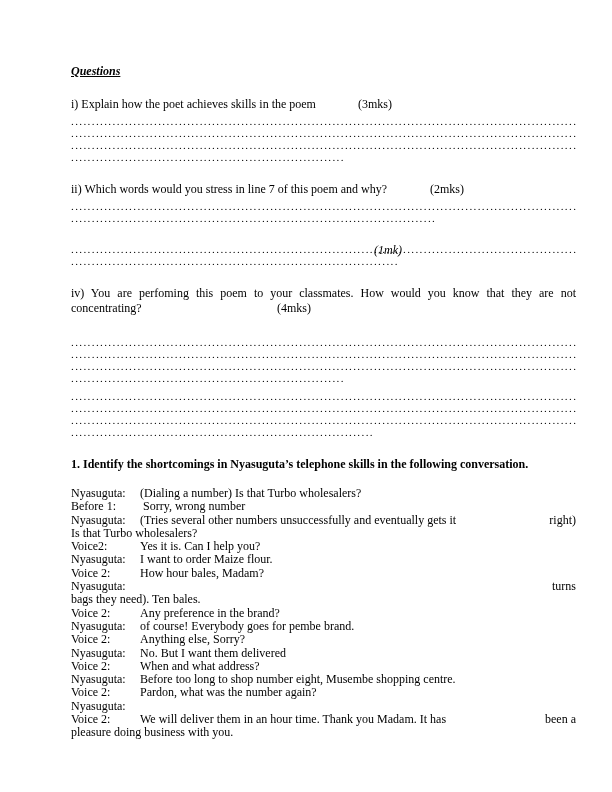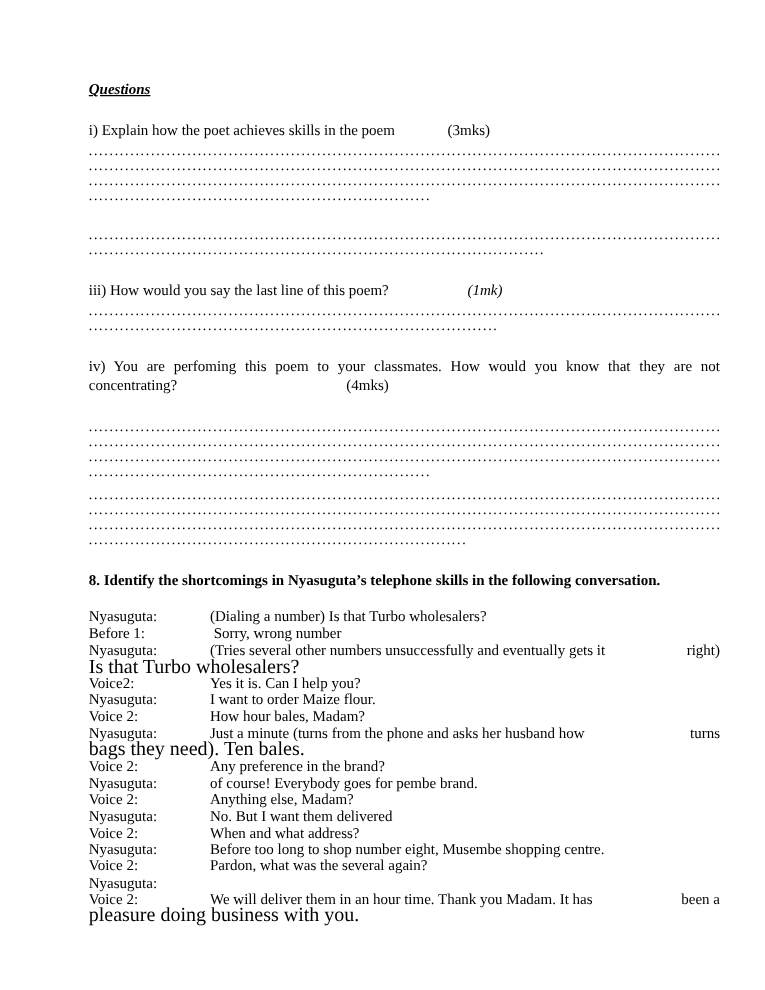--- a/index.html
+++ b/index.html
@@ -34,71 +34,72 @@
     font-size: 11px;
     letter-spacing: 1.4px;
   }
   .section2-heading {
     font-size: 12px;
     font-weight: bold;
     line-height: 15px;
     margin: 4px 0 15px 0;
     white-space: nowrap;
   }
-  .dialog-row { display: flex; font-size: 12px; line-height: 13.3px; gap: 28px; }
+  .dialog-row { display: flex; font-size: 12px; line-height: 13.3px; }
   .speaker { width: 69px; flex-shrink: 0; }
   .dtext { white-space: pre-wrap; }
   .dright { margin-left: auto; padding-left: 8px; }
-  .dialog-cont { font-size: 16px; line-height: 13.3px; }
+  .dialog-cont { font-size: 12px; line-height: 13.3px; }
 </style>
 </head>
 <body>
 
 <div class="page">
   <div class="content">
     <div class="doc-title">Questions</div>
     <div id="questions">
         <div class="question-block">
           <div class="q-line"><span>i) Explain how the poet achieves skills in the poem</span><span class="q-marks" style="left: 287px;">(3mks)</span></div>
           <div class="dots-wrap">
             <div class="dot-line" style="width: 100%;">................................................................................................................................................................................................................................................................................................................................................................................................................</div>
             <div class="dot-line" style="width: 100%;">................................................................................................................................................................................................................................................................................................................................................................................................................</div>
             <div class="dot-line" style="width: 100%;">................................................................................................................................................................................................................................................................................................................................................................................................................</div>
             <div class="dot-line" style="width: 54%;">................................................................................................................................................................................................................................................................................................................................................................................................................</div>
           </div>
         </div>
         <div class="question-block">
+          <div class="q-line"><span>ii) Which words would you stress in line 7 of this poem and why?</span><span class="q-marks" style="left: 359px;">(2mks)</span></div>
           <div class="dots-wrap">
             <div class="dot-line" style="width: 100%;">................................................................................................................................................................................................................................................................................................................................................................................................................</div>
             <div class="dot-line" style="width: 72%;">................................................................................................................................................................................................................................................................................................................................................................................................................</div>
           </div>
         </div>
         <div class="question-block">
-          <div class="q-line"><span>iii) How would you say the last line of this poem?</span><span class="q-marks" style="left: 303px; font-style: italic;">(1mk)</span></div>
+          <div class="q-line"><span class="q-marks" style="left: 303px; font-style: italic;">(1mk)</span></div>
           <div class="dots-wrap">
             <div class="dot-line" style="width: 100%;">................................................................................................................................................................................................................................................................................................................................................................................................................</div>
             <div class="dot-line" style="width: 65%;">................................................................................................................................................................................................................................................................................................................................................................................................................</div>
           </div>
         </div>
         <div class="question-block">
           <div class="q-line fill"><span>iv) You are perfoming this poem to your classmates. How would you know that they are not</span></div>
           <div class="q-line"><span>concentrating?</span><span class="q-marks" style="left: 206px;">(4mks)</span></div>
           <div class="dots-wrap" style="margin-top: 20px;">
             <div class="dot-line" style="width: 100%;">................................................................................................................................................................................................................................................................................................................................................................................................................</div>
             <div class="dot-line" style="width: 100%;">................................................................................................................................................................................................................................................................................................................................................................................................................</div>
             <div class="dot-line" style="width: 100%;">................................................................................................................................................................................................................................................................................................................................................................................................................</div>
             <div class="dot-line" style="width: 54%;">................................................................................................................................................................................................................................................................................................................................................................................................................</div>
             <div class="dot-line" style="width: 100%; margin-top: 6px;">................................................................................................................................................................................................................................................................................................................................................................................................................</div>
             <div class="dot-line" style="width: 100%;">................................................................................................................................................................................................................................................................................................................................................................................................................</div>
             <div class="dot-line" style="width: 100%;">................................................................................................................................................................................................................................................................................................................................................................................................................</div>
             <div class="dot-line" style="width: 60%;">................................................................................................................................................................................................................................................................................................................................................................................................................</div>
           </div>
         </div>
       </div>
-    <div class="section2-heading">8. Identify the shortcomings in Nyasuguta’s telephone skills in the following conversation.</div>
+    <div class="section2-heading">1. Identify the shortcomings in Nyasuguta’s telephone skills in the following conversation.</div>
     <div id="dialog">
         <div class="dialog-row">
           <span class="speaker">Nyasuguta:</span>
           <span class="dtext">(Dialing a number) Is that Turbo wholesalers?</span>
         </div>
         <div class="dialog-row">
           <span class="speaker">Before 1:</span>
           <span class="dtext"> Sorry, wrong number</span>
         </div>
         <div class="dialog-row">
@@ -114,51 +115,50 @@
         <div class="dialog-row">
           <span class="speaker">Nyasuguta:</span>
           <span class="dtext">I want to order Maize flour.</span>
         </div>
         <div class="dialog-row">
           <span class="speaker">Voice 2:</span>
           <span class="dtext">How hour bales, Madam?</span>
         </div>
         <div class="dialog-row">
           <span class="speaker">Nyasuguta:</span>
-          <span class="dtext">Just a minute (turns from the phone and asks her husband how</span>
           <span class="dright">turns</span>
         </div>
         <div class="dialog-cont">bags they need). Ten bales.</div>
         <div class="dialog-row">
           <span class="speaker">Voice 2:</span>
           <span class="dtext">Any preference in the brand?</span>
         </div>
         <div class="dialog-row">
           <span class="speaker">Nyasuguta:</span>
           <span class="dtext">of course! Everybody goes for pembe brand.</span>
         </div>
         <div class="dialog-row">
           <span class="speaker">Voice 2:</span>
-          <span class="dtext">Anything else, Madam?</span>
+          <span class="dtext">Anything else, Sorry?</span>
         </div>
         <div class="dialog-row">
           <span class="speaker">Nyasuguta:</span>
           <span class="dtext">No. But I want them delivered</span>
         </div>
         <div class="dialog-row">
           <span class="speaker">Voice 2:</span>
           <span class="dtext">When and what address?</span>
         </div>
         <div class="dialog-row">
           <span class="speaker">Nyasuguta:</span>
           <span class="dtext">Before too long to shop number eight, Musembe shopping centre.</span>
         </div>
         <div class="dialog-row">
           <span class="speaker">Voice 2:</span>
-          <span class="dtext">Pardon, what was the several again?</span>
+          <span class="dtext">Pardon, what was the number again?</span>
         </div>
         <div class="dialog-row">
           <span class="speaker">Nyasuguta:</span>
         </div>
         <div class="dialog-row">
           <span class="speaker">Voice 2:</span>
           <span class="dtext">We will deliver them in an hour time. Thank you Madam. It has</span>
           <span class="dright">been a</span>
         </div>
         <div class="dialog-cont">pleasure doing business with you.</div>

